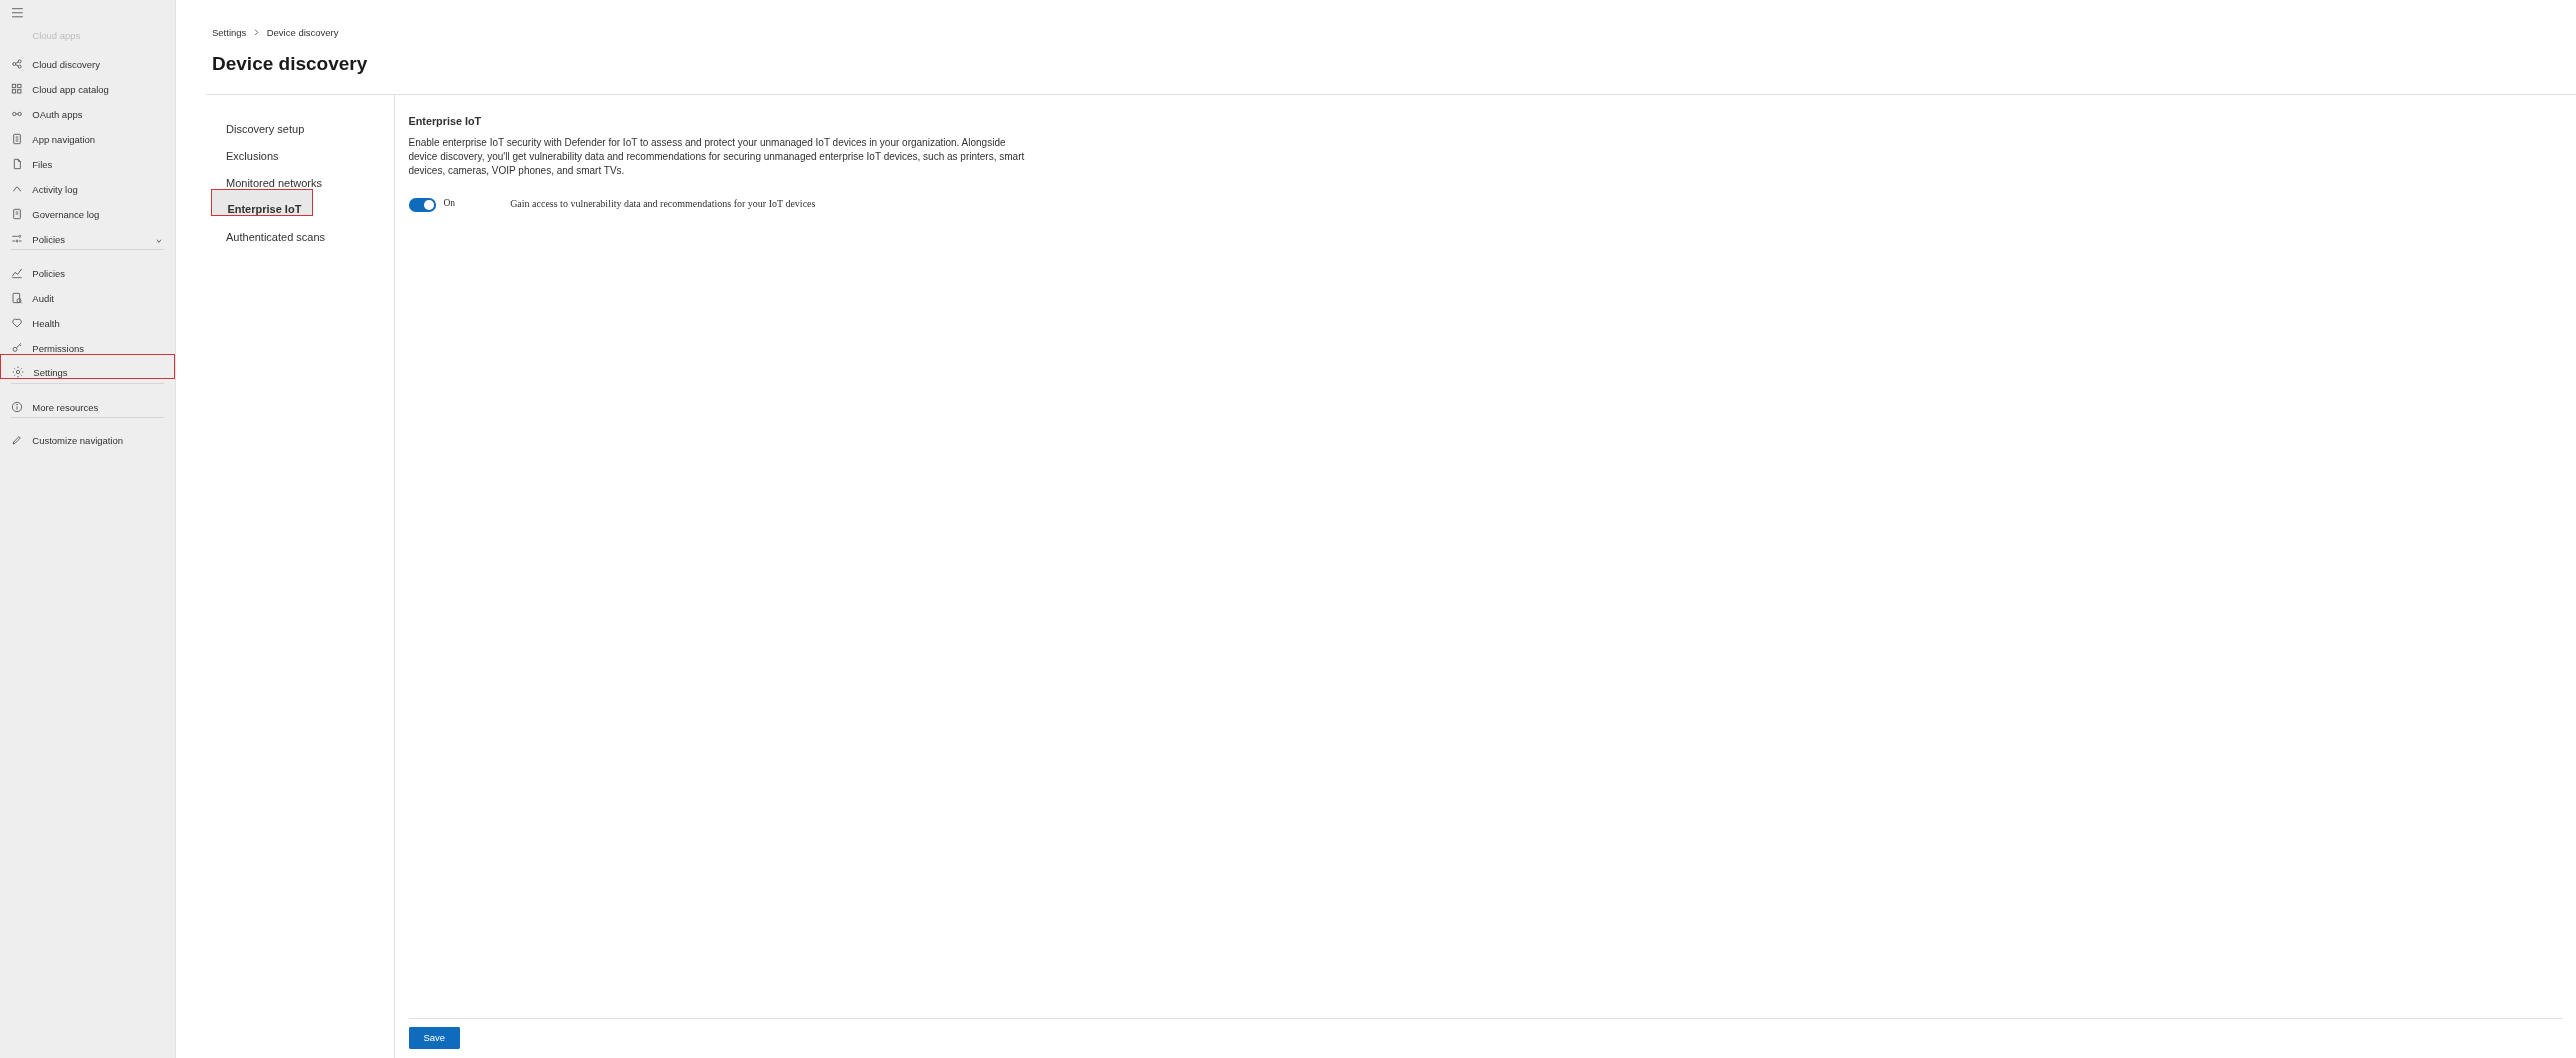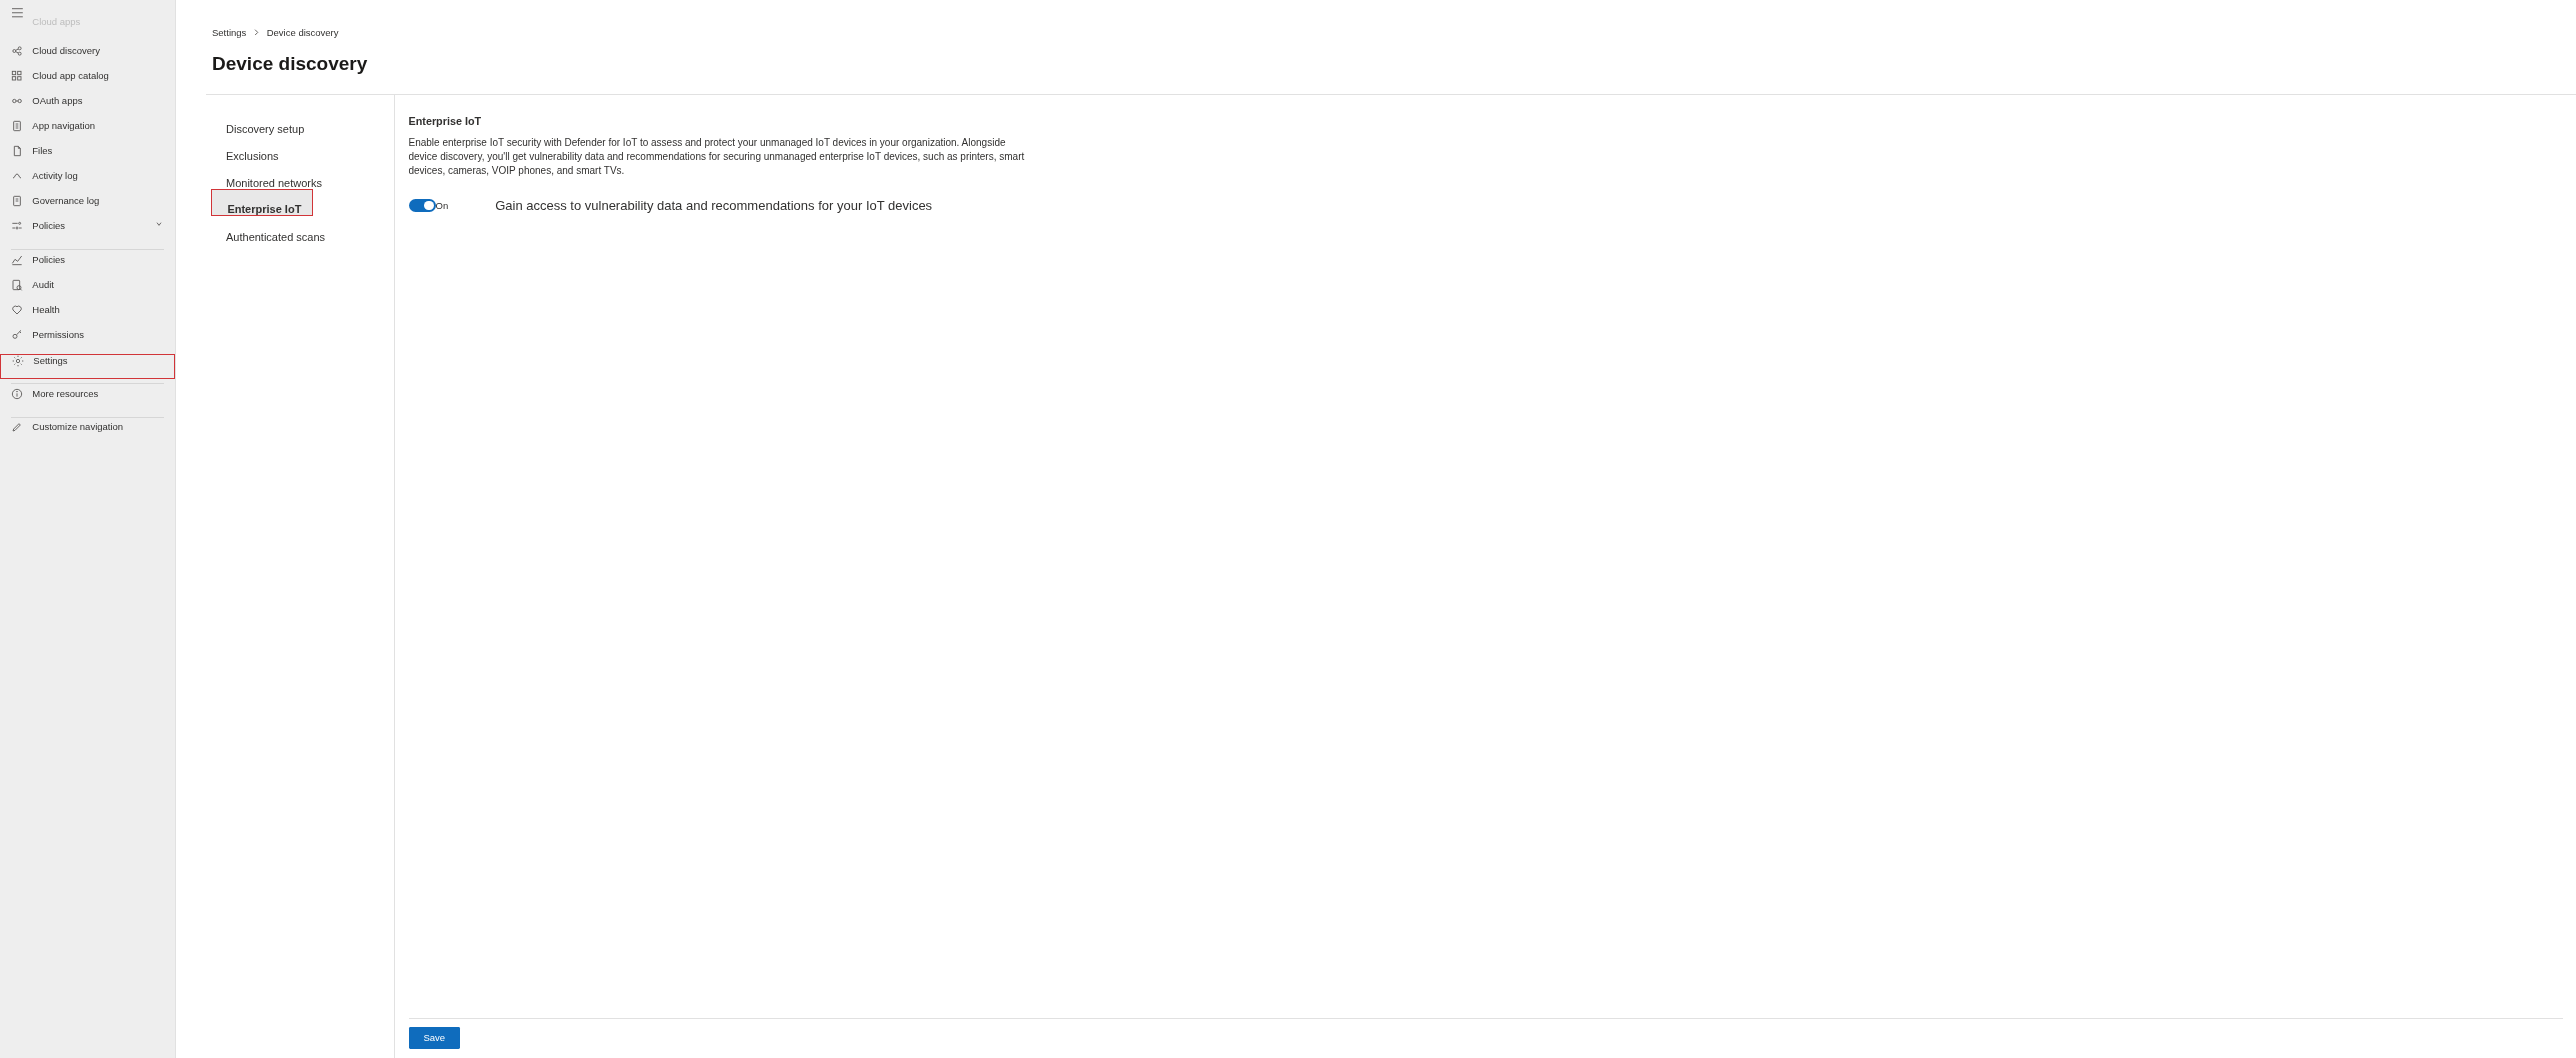--- a/index.html
+++ b/index.html
@@ -21,21 +21,21 @@
       flex-direction: column;
       overflow-y: auto;
       padding-top: 2.7px;
     }
     .hamburger {
       padding: 5.4px 12px 2.7px 12px;
     }
     .hamburger svg { display:block; }
     .nav-item {
       display: flex;
-      align-items: flex-start;
+      align-items: flex-end;
       height: 25px;
       padding: 0 10.8px;
       cursor: pointer;
       color: #323130;
       gap: 9.5px;
     }
     .nav-item .icon {
       width: 12px;
       height: 12px;
       flex: 0 0 12px;
@@ -129,41 +129,43 @@
     }
     .detail-desc {
       font-size: 10px;
       color: #323130;
       line-height: 1.4;
       max-width: 628px;
       margin-bottom: 20px;
     }
     .toggle-row {
       display: flex;
-      align-items: center;
+      align-items: flex-start;
+      gap: 8px;
+      font-family: Liberation Serif, serif;
     }
     .toggle {
       width: 27px;
       height: 13.5px;
       border-radius: 6.8px;
       background: #0f6cbd;
       position: relative;
       cursor: pointer;
     }
     .toggle .knob {
       position: absolute;
       right: 2px;
       top: 2px;
       width: 9.5px;
       height: 9.5px;
       border-radius: 50%;
       background: #fff;
     }
     .toggle-label { font-size: 9.5px; margin-right: 47px;}
-    .toggle-hint { font-size: 13px; color: #323130; }
+    .toggle-hint { font-size: 10px; color: #323130; }
     .footer-bar {
       margin-top: auto;
       border-top: 0.7px solid #e1e1e1;
       padding: 8px 0 9.5px 0;
       text-decoration: underline;
     }
     .save-btn {
       background: #0f6cbd;
       color: #fff;
       border: none;

